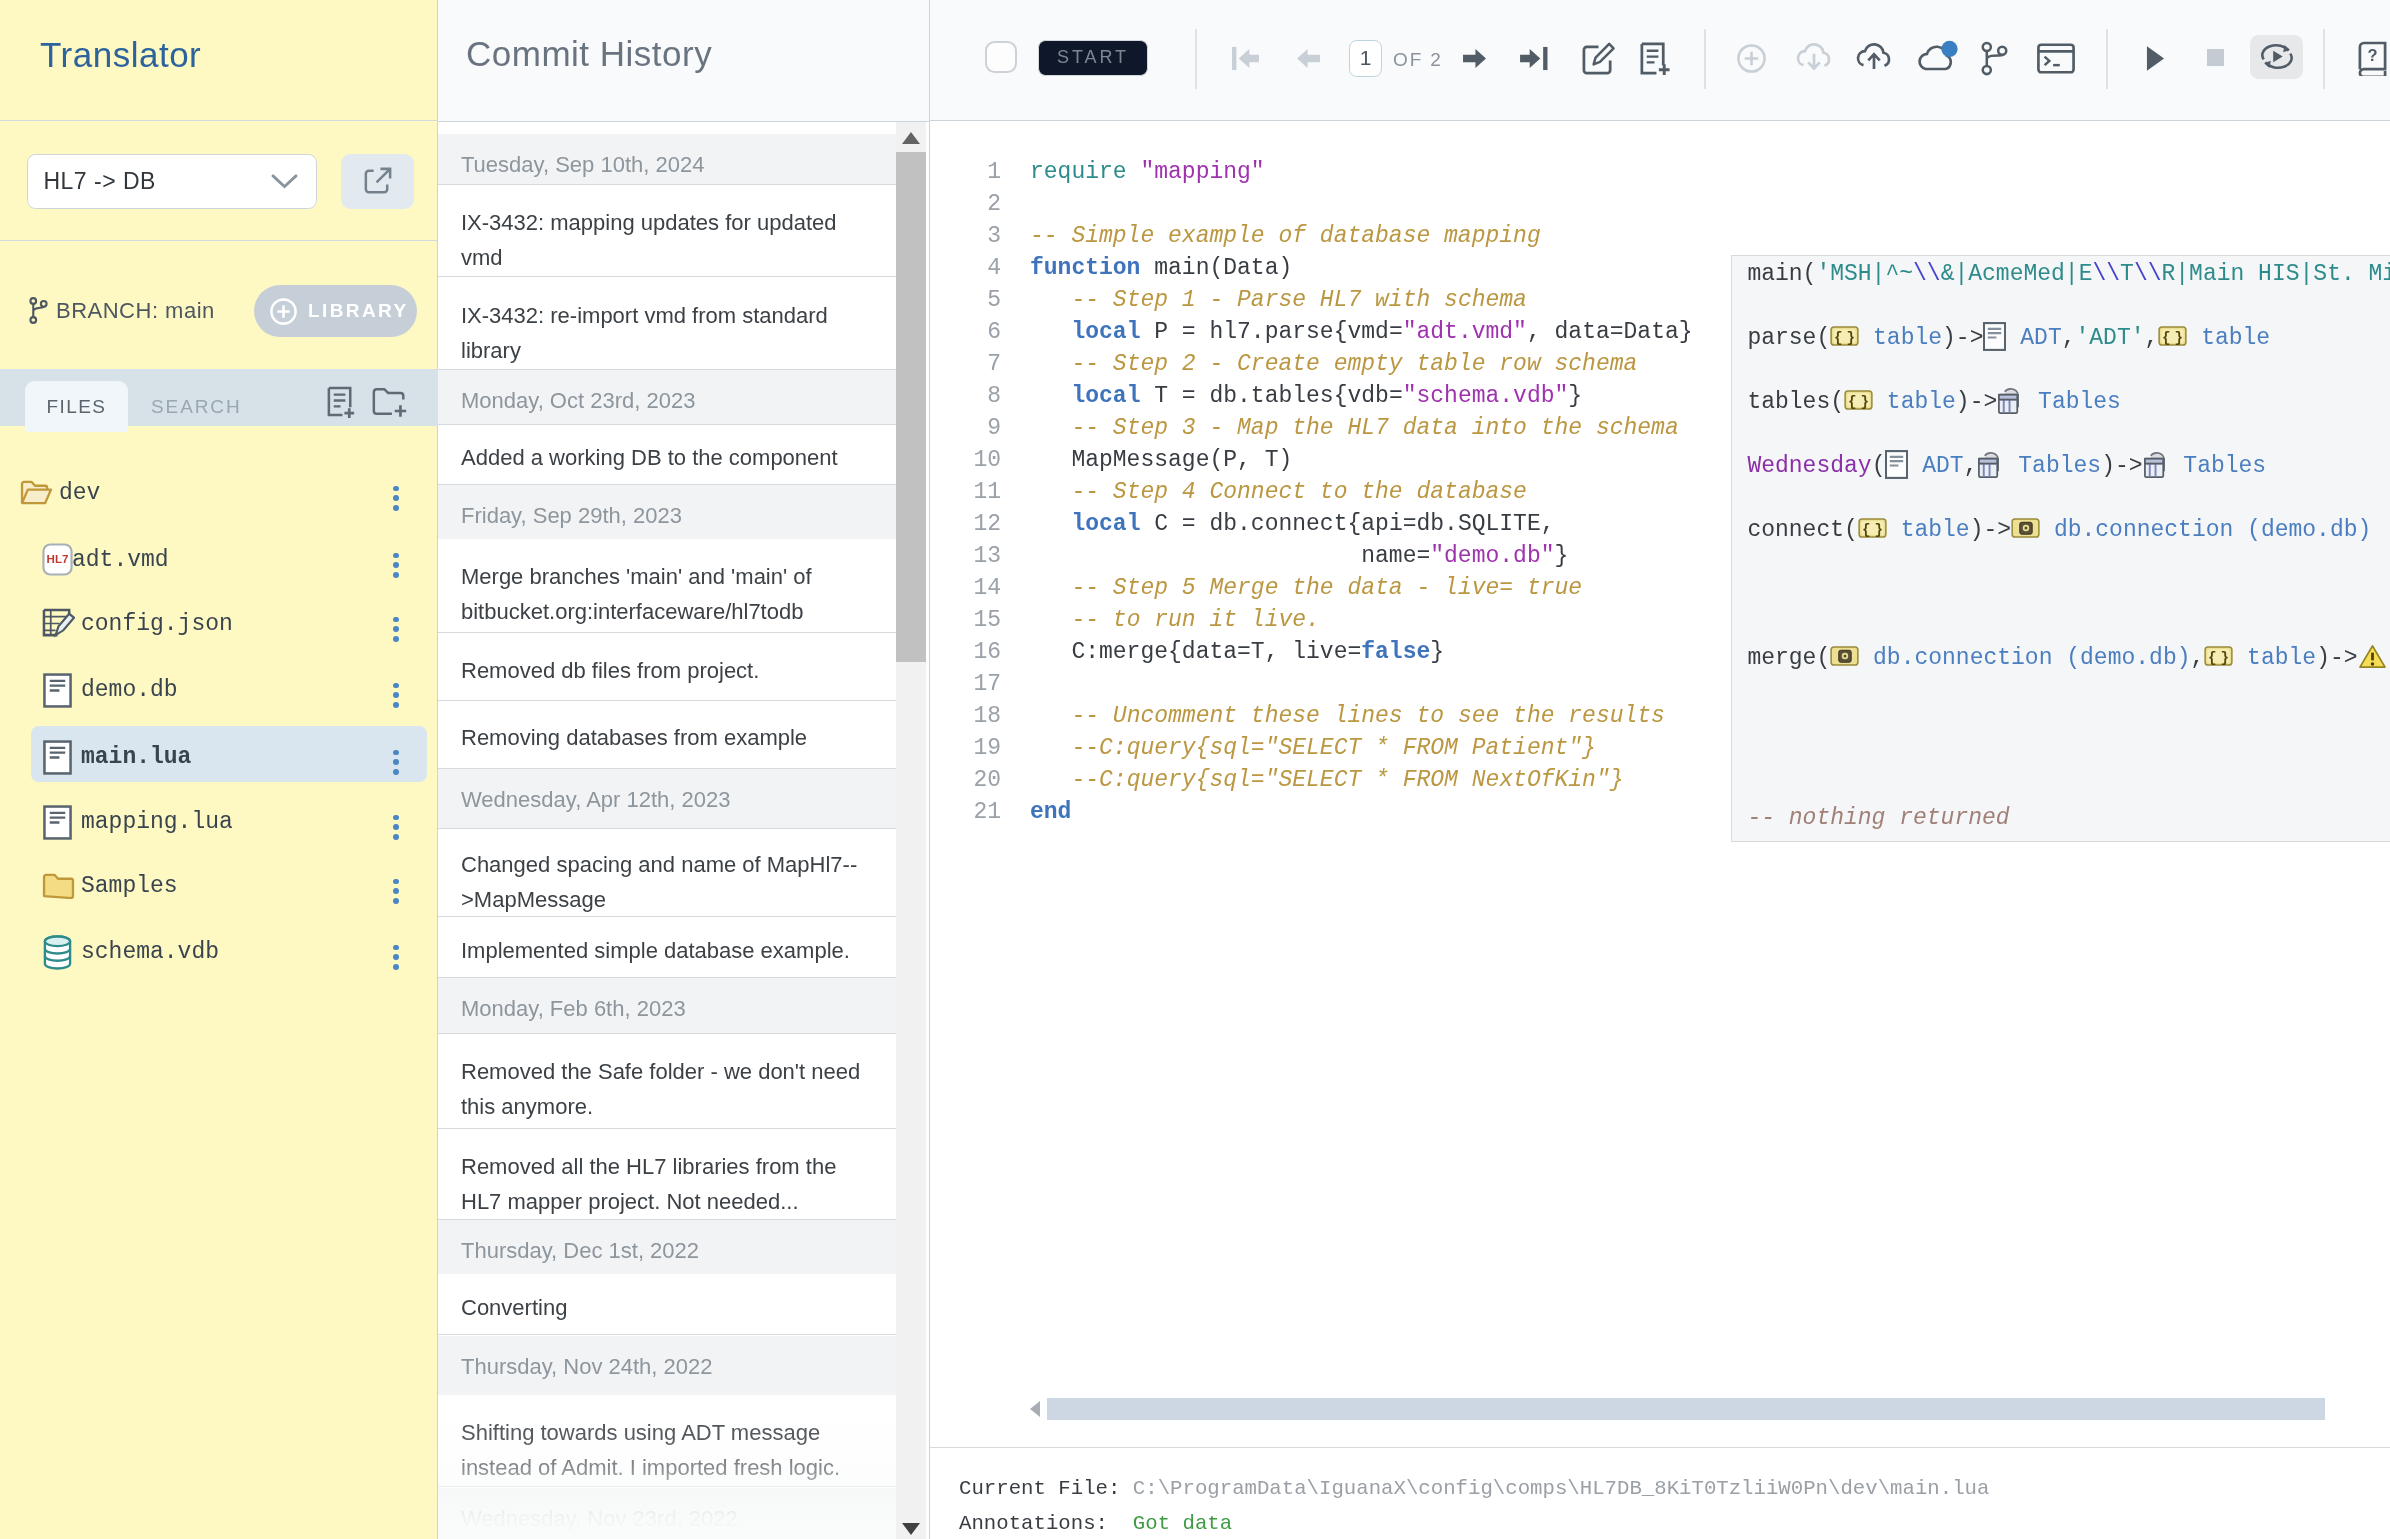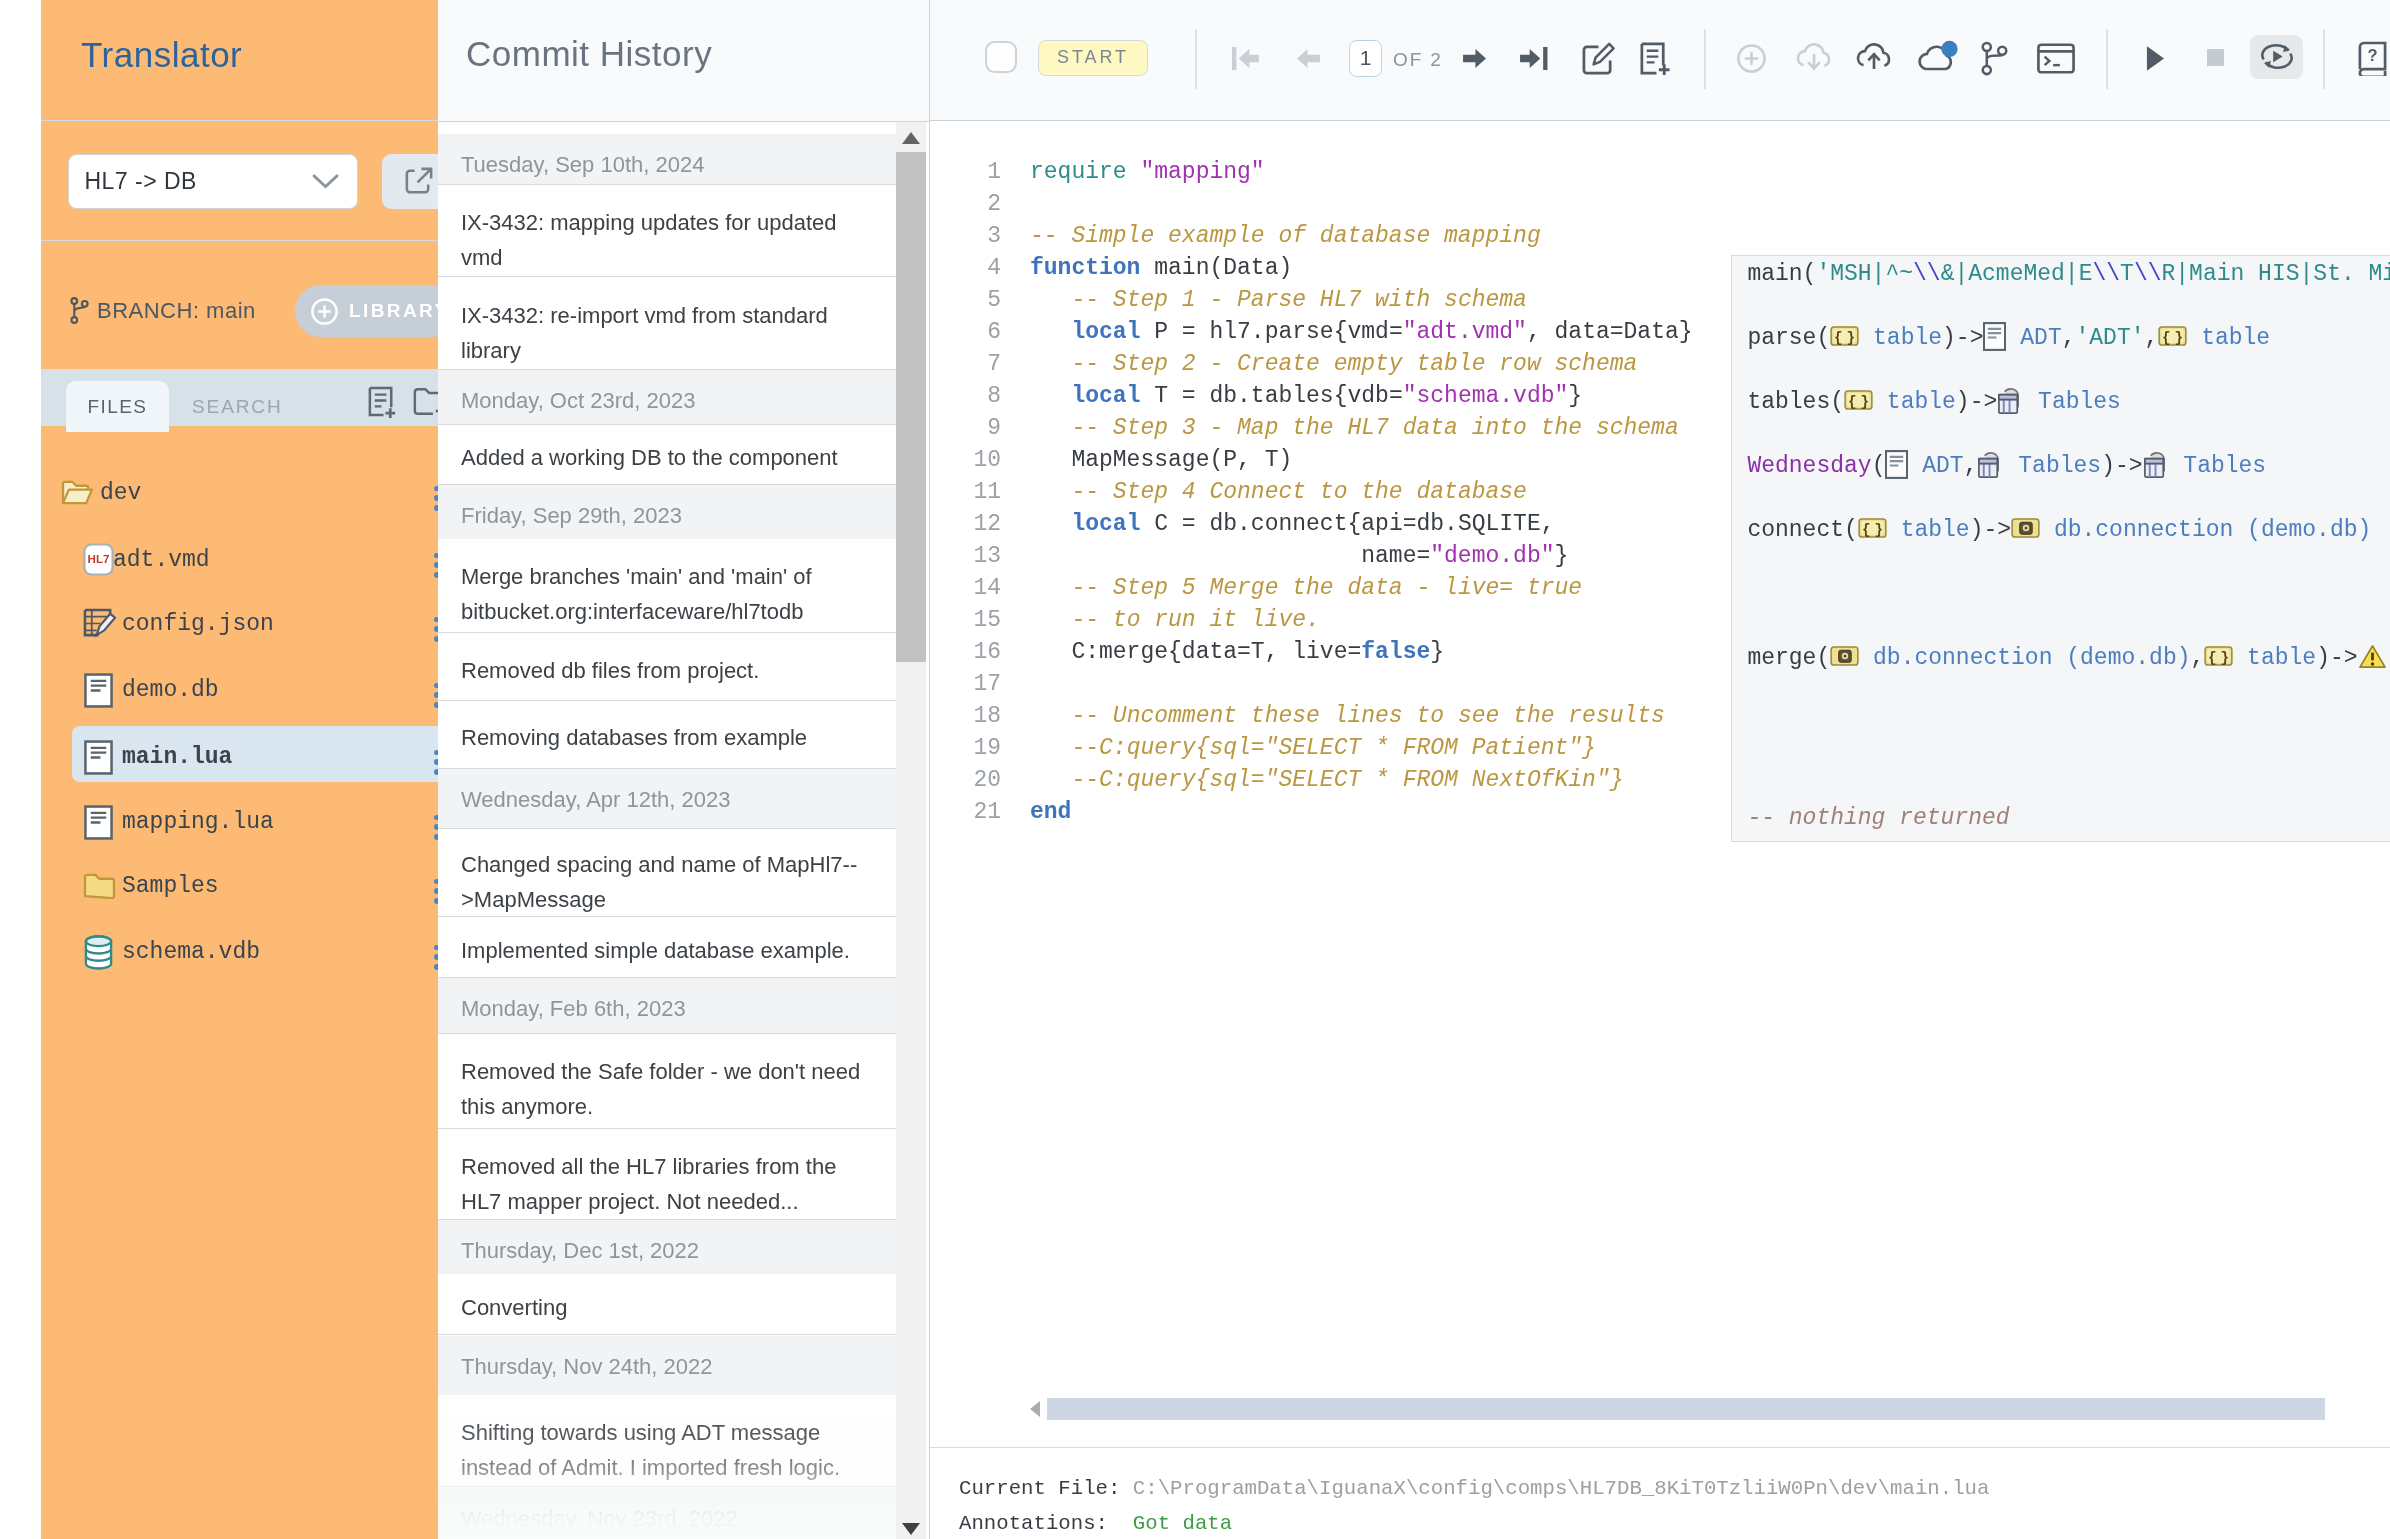--- a/index.html
+++ b/index.html
@@ -1,20 +1,20 @@
 <!DOCTYPE html>
 <html><head>
 <meta charset="utf-8">
 <style>
 * { margin:0; padding:0; box-sizing:border-box; -webkit-font-smoothing:antialiased; }
 html,body { width:2390px; height:1539px; overflow:hidden; background:#fff;
   font-family:"Liberation Sans", sans-serif; }
 
 #sidebar { position:absolute; left:0; top:0; width:438px; height:1539px;
-  background:#fdba74; border-right:1.9px solid #ccd4da;margin-left:41px; }
+  background:#fef9c3; border-right:1.9px solid #ccd4da; }
 #sb-title { position:absolute; left:40px; top:35px; font-size:35px; color:#2d639c; letter-spacing:0.5px; font-weight:500; }
 #sb-hr1 { position:absolute; left:0; top:120px; width:438px; border-top:1.9px solid #d2dade; }
 #sb-hr2 { position:absolute; left:0; top:240px; width:438px; border-top:1.9px solid #d2dade; }
 #sel-box { position:absolute; left:27px; top:154px; width:290px; height:55px; background:#fff;
   border:1.9px solid #ced5da; border-radius:8.6px; }
 #sel-box span { position:absolute; left:15.4px; top:13.4px; font-size:23px; color:#31373c; letter-spacing:0.5px;}
 #sel-box svg { position:absolute; right:17.3px; top:18px; }
 #ext-btn { position:absolute; left:341px; top:154px; width:73px; height:55px; background:#e3eaef; border-radius:9.6px; }
 #branch-row { position:absolute; left:29px; top:296px; }
 #branch-label { position:absolute; left:56px; top:298px; font-size:22px; color:#4d5761; letter-spacing:0.5px;}
@@ -375,21 +375,21 @@
       </div>
   </div>
   <div id="hscroll"></div>
   <div id="hs-arrow"></div>
   <div id="statusbar">
     <div class="st-line" style="top:29px;">Current File: <span class="grey">C:\ProgramData\IguanaX\config\comps\HL7DB_8KiT0TzliiW0Pn\dev\main.lua</span></div>
     <div class="st-line" style="top:64px;">Annotations:  <span class="green">Got data</span></div>
   </div>
   <div id="toolbar">
       <div style="position:absolute;left:55px;top:41px;width:32px;height:32px;border:2.9px solid #ccd2d8;border-radius:9.6px;background:#fdfdfe;"></div>
-      <div style="position:absolute;left:108px;top:40px;width:110px;height:36px;border:1.9px solid #d5d9dd;border-radius:7.7px;background:#fef9c3;text-align:center;line-height:32px;font-size:18px;color:#7c8792;letter-spacing:2.9px;">START</div>
+      <div style="position:absolute;left:108px;top:40px;width:110px;height:36px;border:1.9px solid #d5d9dd;border-radius:7.7px;background:#0f172a;text-align:center;line-height:32px;font-size:18px;color:#7c8792;letter-spacing:2.9px;">START</div>
       <div class="tb-div" style="left:265px;"></div>
       <div class="tb-div" style="left:774px;"></div>
       <div class="tb-div" style="left:1176px;"></div>
       <div class="tb-div" style="left:1393px;"></div>
       <svg width="29" height="25" viewBox="0 0 30 26" style="position:absolute;left:301px;top:46px;">
         <rect x="1" y="1" width="4.5" height="24" fill="#c9cfd6"></rect>
         <path d="M8 13 L19 3 v6 h10 v8 h-10 v6 z" fill="#c9cfd6"></path>
       </svg>
       <svg width="25" height="21" viewBox="0 0 26 22" style="position:absolute;left:366px;top:48px;">
         <path d="M1 11 L12 1 v6 h13 v8 h-13 v6 z" fill="#c9cfd6"></path>

